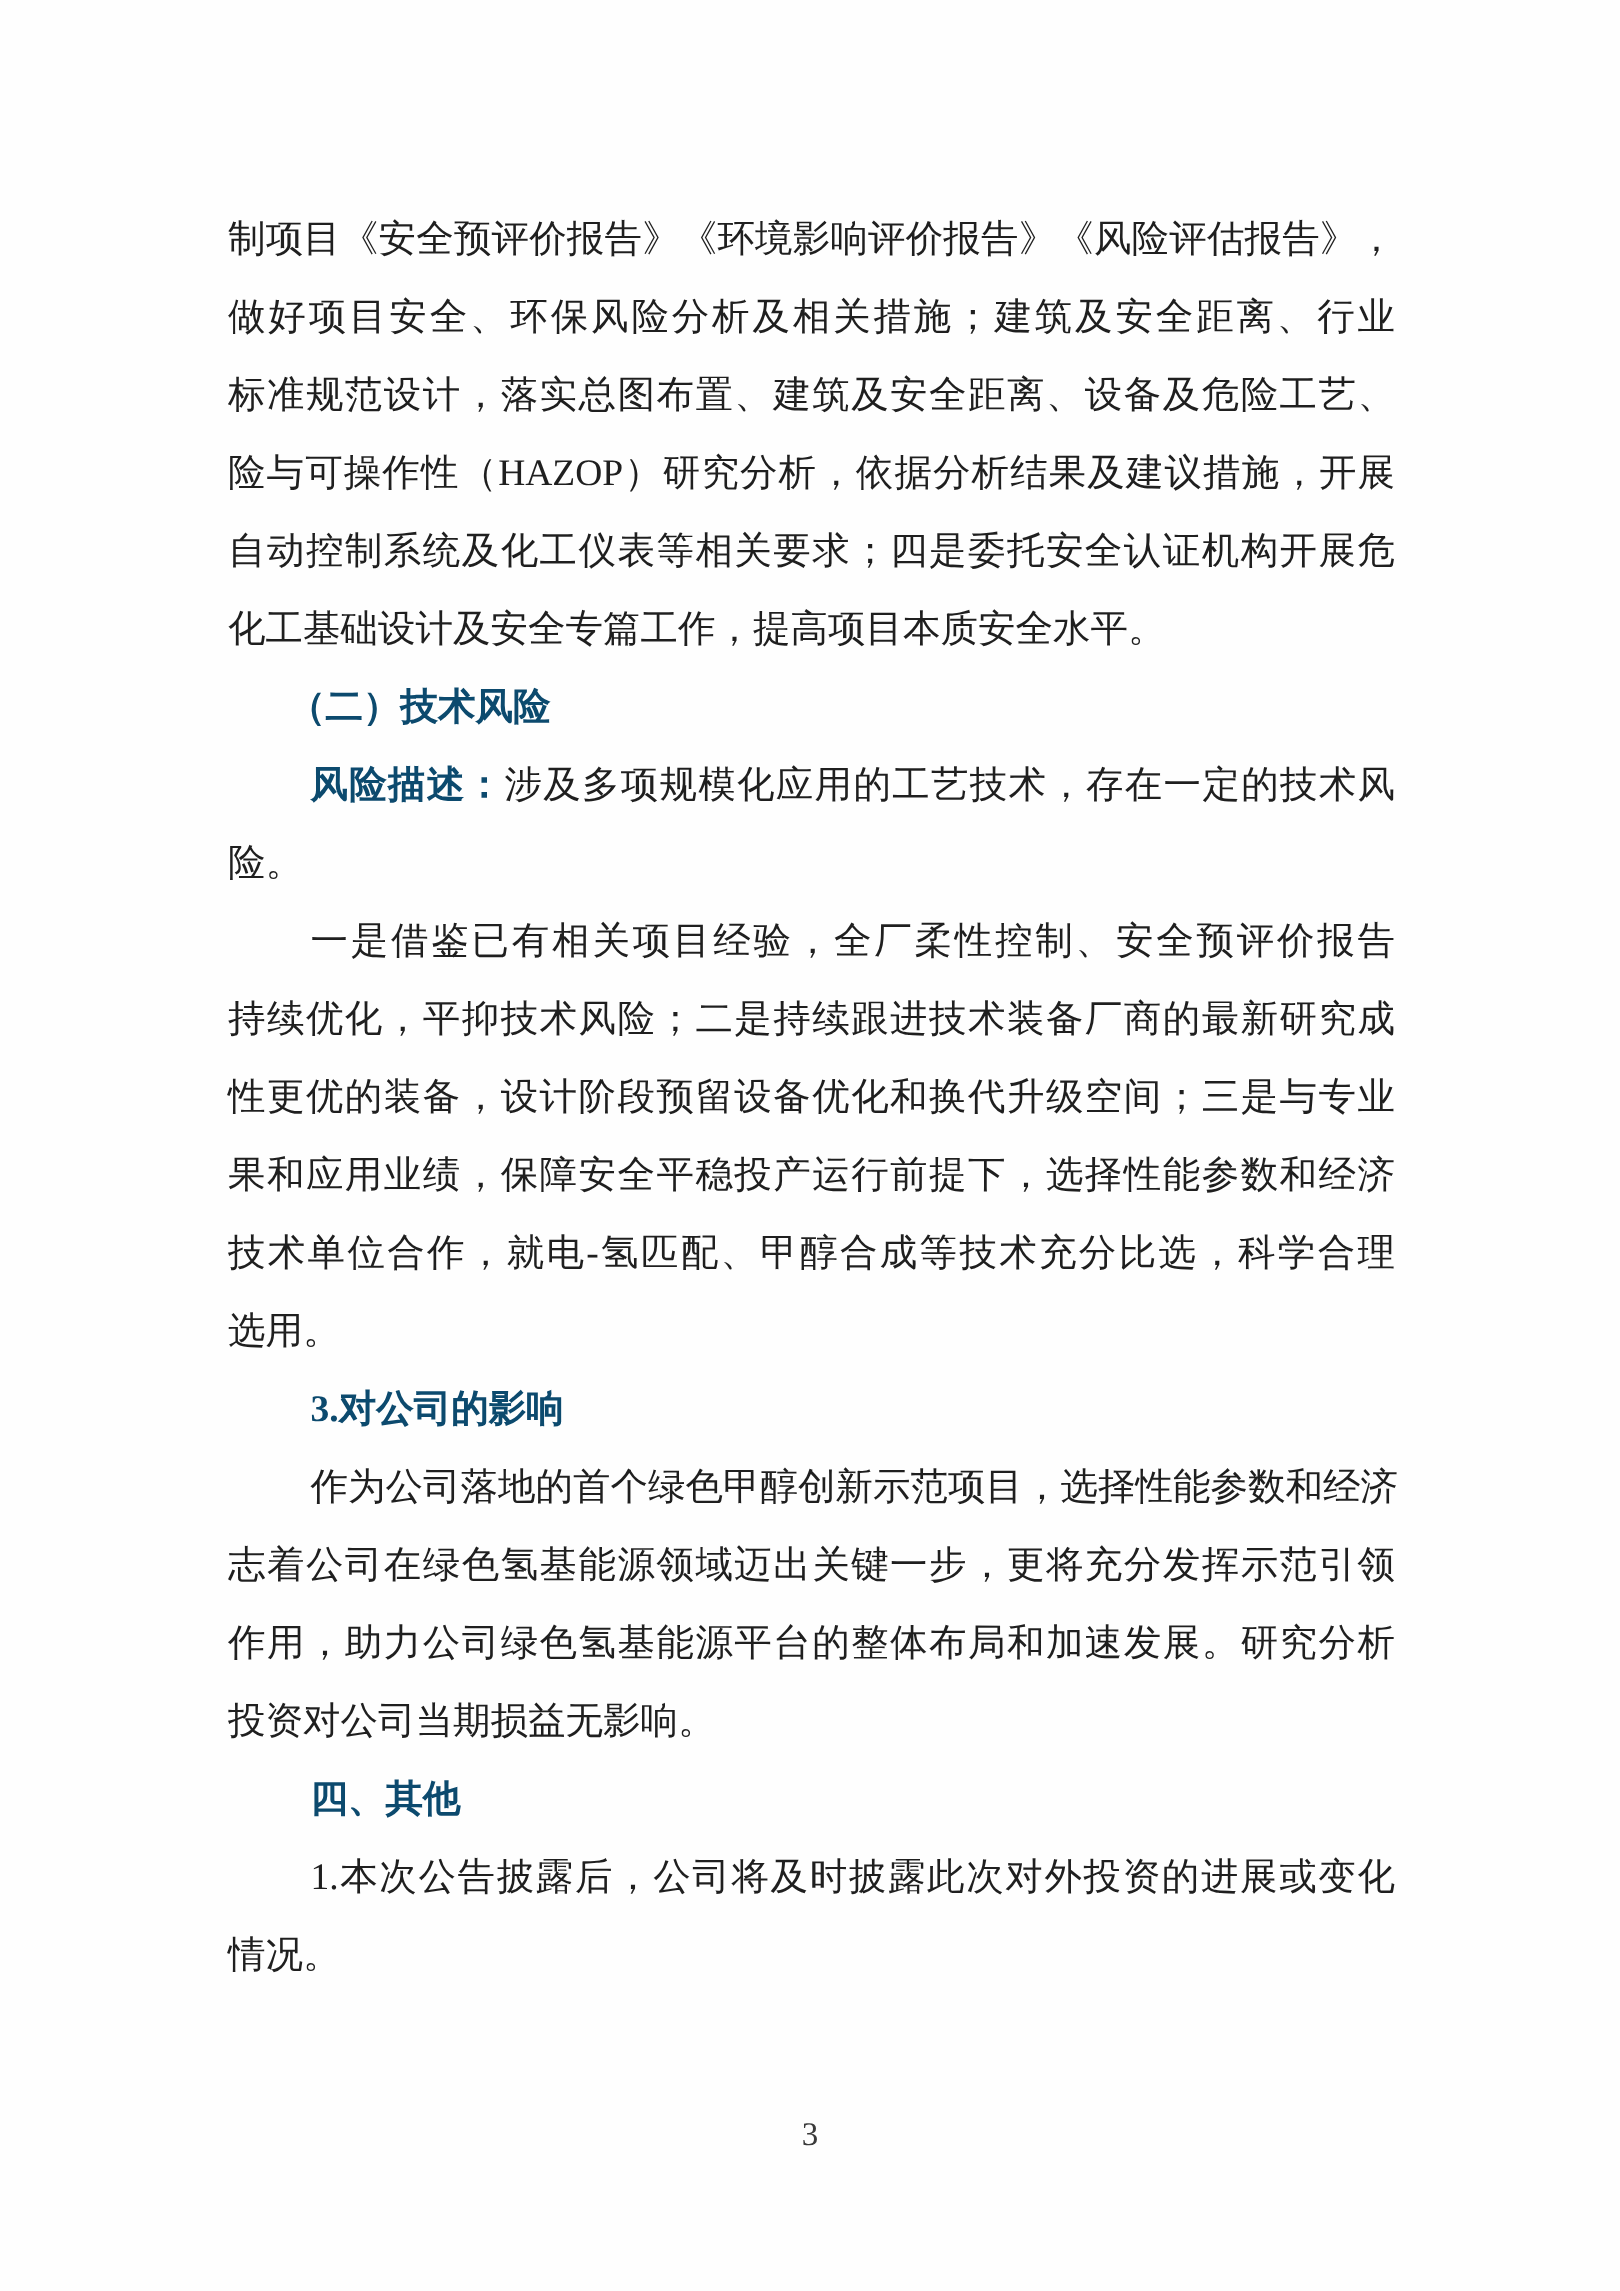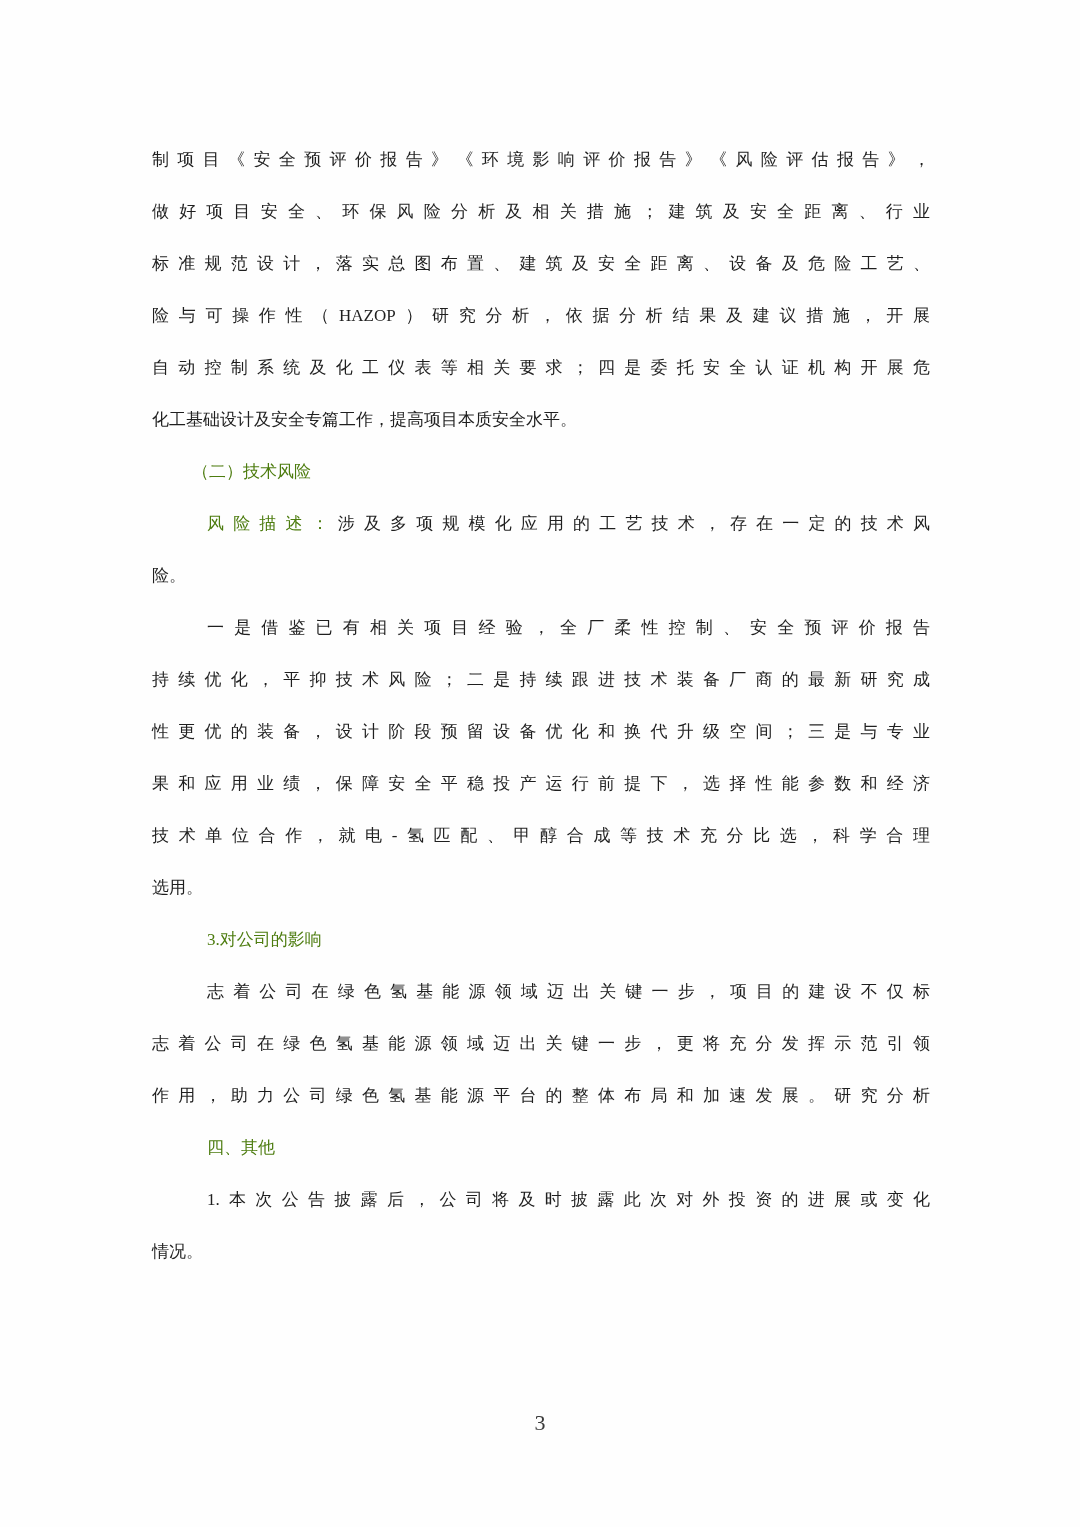--- a/index.html
+++ b/index.html
@@ -15,32 +15,32 @@
   }
   .content {
     position: absolute;
     left: 152px;
     top: 134px;
     width: 778px;
   }
   .line {
     height: 52px;
     line-height: 52px;
-    font-size: 17px;
+    font-size: 25px;
     white-space: nowrap;
     text-align: left;
   }
   .line.justify {
     text-align: justify;
     text-align-last: justify;
     -moz-text-align-last: justify;
   }
   .line.indent { padding-left: 55px; }
   .line.indent-paren { padding-left: 40px; }
-  .bold, .heading { font-weight: normal; color: #4d7c0f; }
+  .bold, .heading { font-weight: bold; color: #0c4a6e; }
   .footer {
     position: absolute;
     top: 1410px;
     left: 0;
     width: 100%;
     text-align: center;
     font-size: 22px;
     color: #3a3a3a;
   }
 </style>
@@ -65,23 +65,24 @@
 
     <div class="line justify indent">一是借鉴已有相关项目经验，全厂柔性控制、安全预评价报告</div>
     <div class="line justify">持续优化，平抑技术风险；二是持续跟进技术装备厂商的最新研究成</div>
     <div class="line justify">性更优的装备，设计阶段预留设备优化和换代升级空间；三是与专业</div>
     <div class="line justify">果和应用业绩，保障安全平稳投产运行前提下，选择性能参数和经济</div>
     <div class="line justify">技术单位合作，就电-氢匹配、甲醇合成等技术充分比选，科学合理</div>
     <div class="line">选用。</div>
 
     <div class="line heading indent">3.对公司的影响</div>
 
-    <div class="line justify indent">志着公司在绿色氢基能源领域迈出关键一步，项目的建设不仅标</div>
+    <div class="line justify indent">作为公司落地的首个绿色甲醇创新示范项目，选择性能参数和经济</div>
     <div class="line justify">志着公司在绿色氢基能源领域迈出关键一步，更将充分发挥示范引领</div>
     <div class="line justify">作用，助力公司绿色氢基能源平台的整体布局和加速发展。研究分析</div>
+    <div class="line">投资对公司当期损益无影响。</div>
 
     <div class="line heading indent">四、其他</div>
 
     <div class="line justify indent">1.本次公告披露后，公司将及时披露此次对外投资的进展或变化</div>
     <div class="line">情况。</div>
 
   </div>
 
   <div class="footer">3</div>
 </div>

